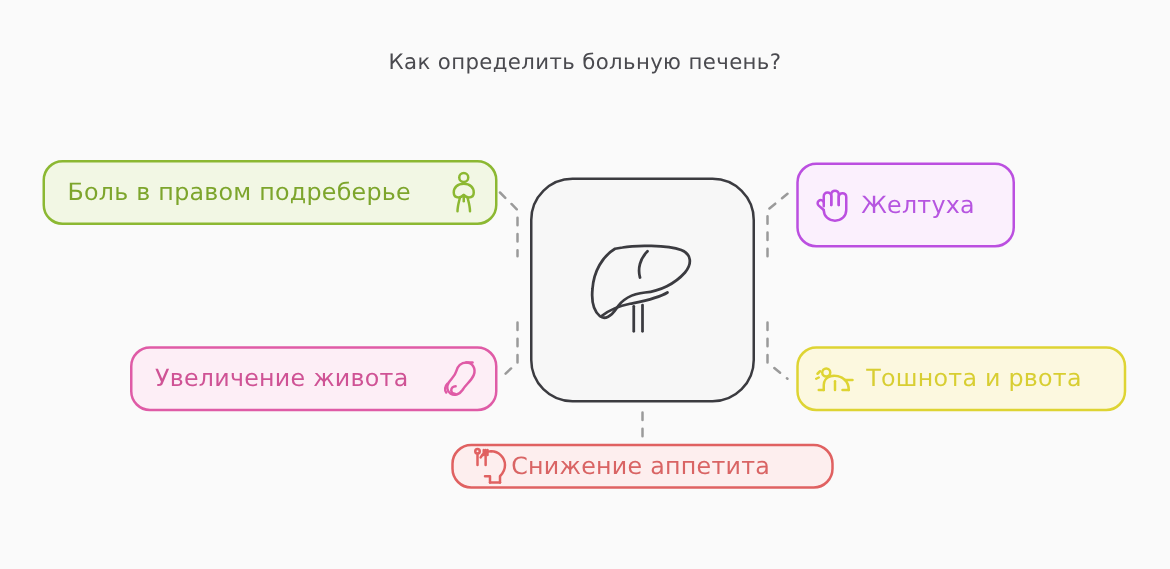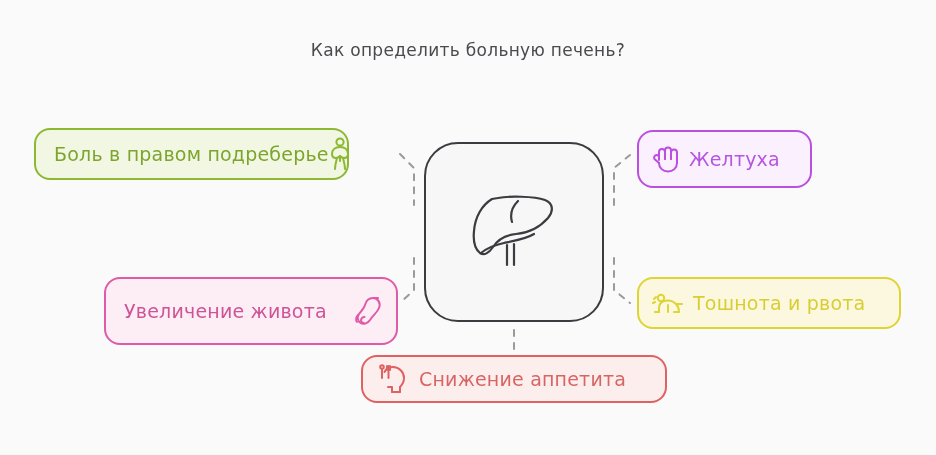--- a/index.html
+++ b/index.html
@@ -77,48 +77,48 @@
   }
   .pill .ic {
     flex: 0 0 auto;
     display: block;
   }
 
   
   #pill-pain {
     left: 34px;
     top: 128px;
-    width: 315px;
+    width: 364px;
     height: 52px;
     background: #f2f7e4;
     border-color: #8cb832;
     padding: 0 14px 0 18px;
     justify-content: space-between;
   }
   #pill-pain .label { color: #7da52c; }
 
   
   #pill-jaundice {
     left: 637px;
     top: 130px;
     width: 175px;
-    height: 58px;
+    height: 68px;
     background: #fbf0fd;
     border-color: #bb4fe0;
     padding: 0 16px 0 12px;
     gap: 10px;
   }
   #pill-jaundice .label { color: #b655e0; }
 
   
   #pill-belly {
     left: 104px;
     top: 277px;
     width: 294px;
-    height: 68px;
+    height: 52px;
     background: #fdeef6;
     border-color: #df5ba6;
     padding: 0 12px 0 18px;
     justify-content: space-between;
   }
   #pill-belly .label { color: #cf5395; }
 
   
   #pill-nausea {
     left: 637px;
@@ -130,25 +130,24 @@
     padding: 0 6px 0 13px;
     gap: 9px;
   }
   #pill-nausea .label { color: #d8ce32; }
 
   
   #pill-appetite {
     left: 361px;
     top: 355px;
     width: 306px;
-    height: 48px;
+    height: 36px;
     background: #fdeeee;
     border-color: #e06161;
     padding: 0 16px 0 14px;
-    gap: 10px;
   }
   #pill-appetite .label { color: #d96464; }
 </style>
 </head>
 <body>
 
 <div class="stage">
 
   <div class="title">Как определить больную печень?</div>
 

